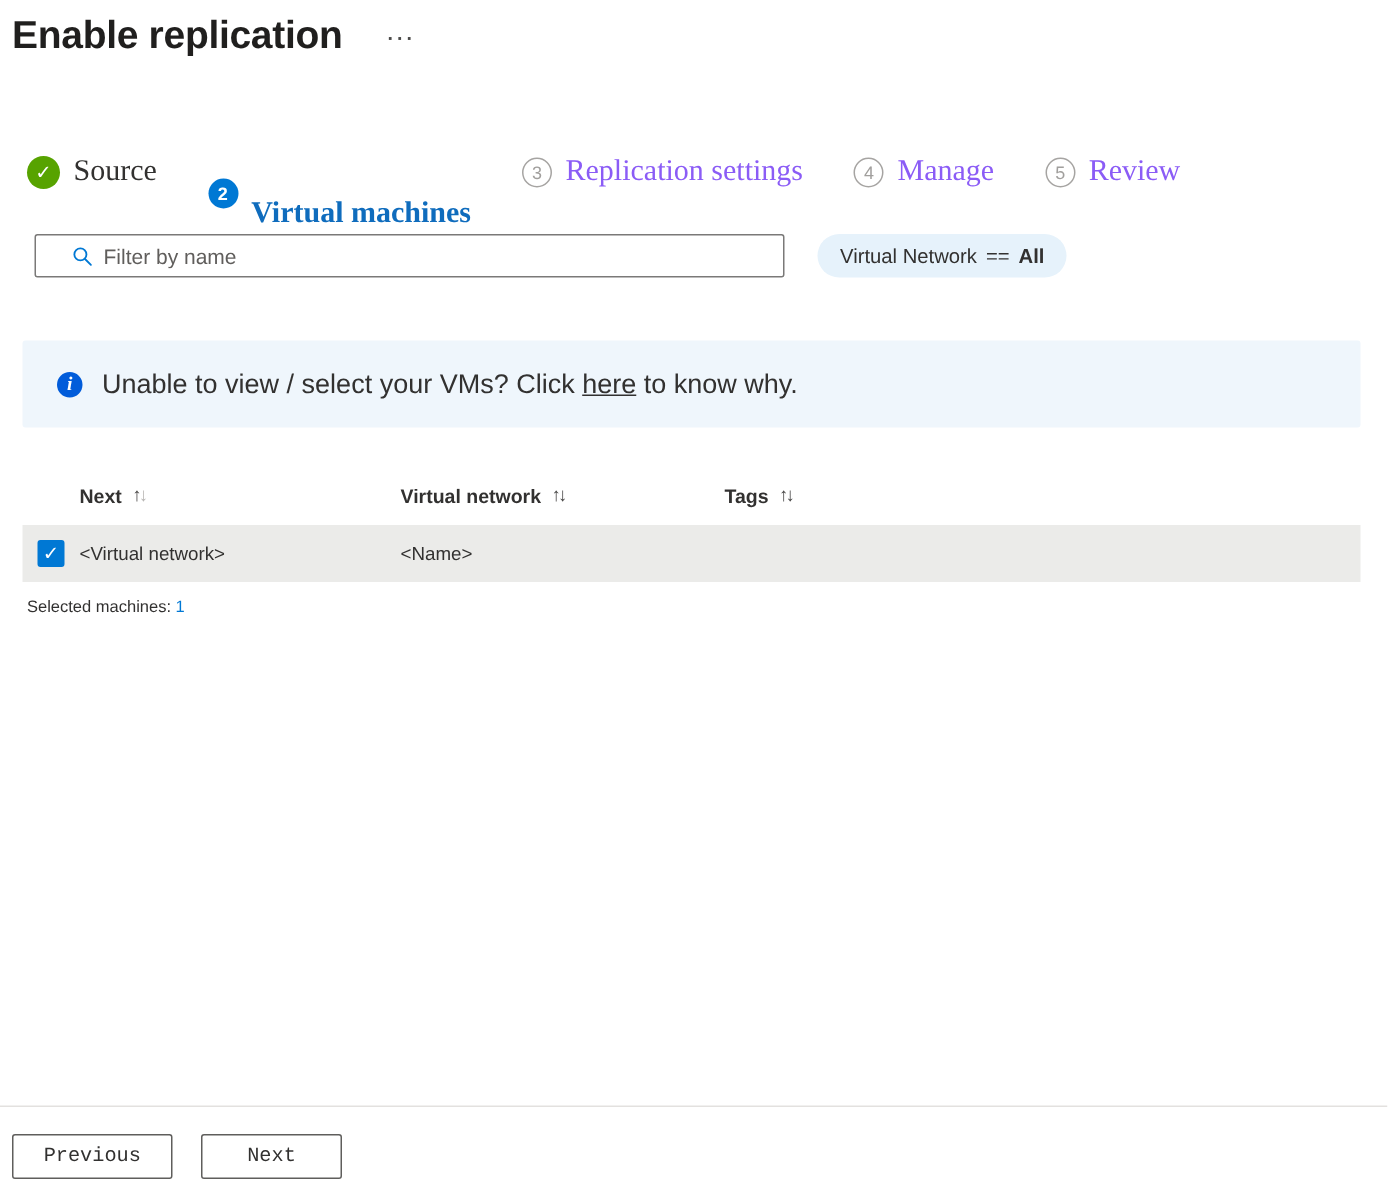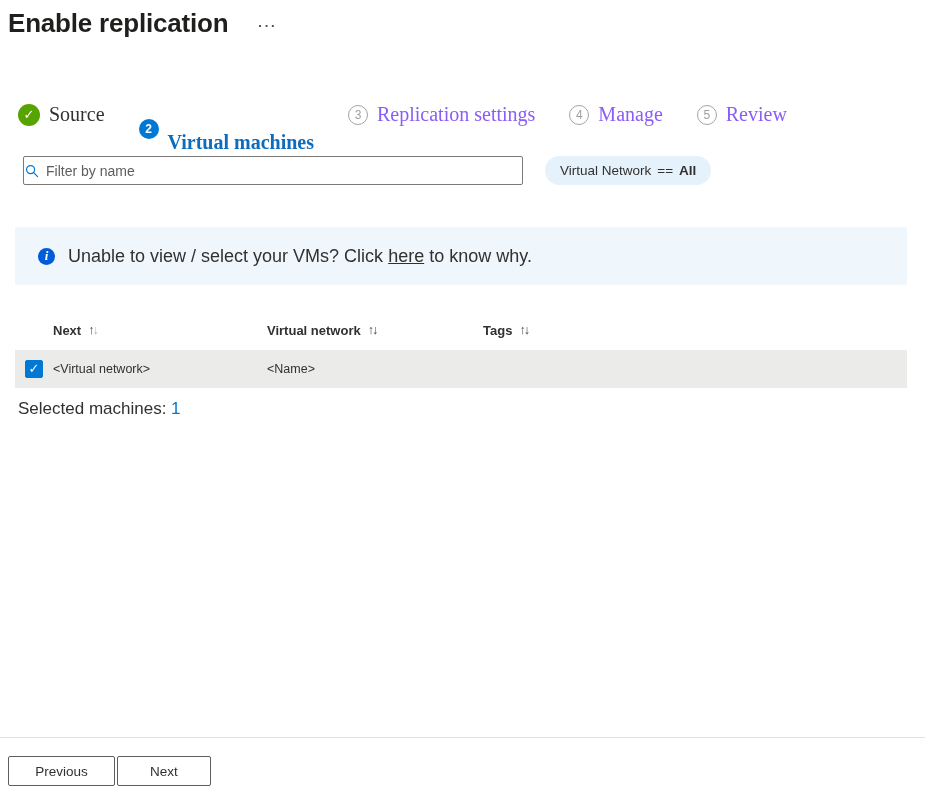--- a/index.html
+++ b/index.html
@@ -23,21 +23,21 @@
   .step.upcoming .step-circle { border:1px solid #a6a4a2; color:#a19f9d; background:#fff; width:20px; height:20px; }
   .step-label { font-size:20px; white-space:nowrap;font-family:Liberation Serif, serif; }
   .step.completed .step-label { color:#323130; }
   .step.active .step-label { color:#0f6cbd; font-weight:700;margin-top:28px; }
   .step.upcoming .step-label { color:#8b5cf6; }
   .step.active::after { content:""; position:absolute; left:0; right:0; bottom:0; height:3px; background:#0078d4; }
 
   
   .filter-row { position:absolute; top:156px; left:23px; display:flex; align-items:center; }
   .search-box { width:500px; height:29px; border:1px solid #7a7978; border-radius:2px;
-    display:flex; align-items:center; padding:0 1px; gap:7px; background:#fff; }
+    display:flex; align-items:center; padding:0 24px; gap:7px; background:#fff; }
   .search-box svg { flex:0 0 auto; }
   .search-input { border:none; outline:none; flex:1; font-size:14px; color:#323130;
     font-family:inherit; background:transparent; }
   .search-input::placeholder { color:#605e5c; }
   .filter-pill { margin-left:22px; height:29px; background:#e6f2fb; border-radius:15px;
     display:flex; align-items:center; padding:0 15px; font-size:13.5px; color:#323130;
     cursor:pointer; white-space:nowrap; }
   .filter-pill .op { margin:0 6px; }
   .filter-pill .val { font-weight:700; }
 
@@ -55,26 +55,26 @@
   .table-header { position:absolute; top:310px; left:15px; right:18px; height:40px; }
   .th { display:flex; align-items:center; gap:7px; font-size:13px; font-weight:700; color:#323130; cursor:pointer; }
   .sort { font-size:12.5px; font-weight:400; color:#494847; letter-spacing:-2px; }
   .sort .dim { color:#b8b6b4; }
   .table-row { position:absolute; top:350px; left:15px; right:18px; height:38px; background:#ebebe9; cursor:pointer; }
   .checkbox { width:18px; height:18px; margin-left:10px; background:#0078d4; border:1px solid #0078d4;
     border-radius:2px; color:#fff; font-size:13px; line-height:16px; text-align:center; cursor:pointer; }
   .cell { font-size:12.5px; color:#323130; }
 
   
-  .summary { position:absolute; top:399px; left:18px; font-size:17px; color:#323130; }
+  .summary { position:absolute; top:399px; left:18px; font-size:11px; color:#323130; }
   .summary .count { color:#0078d4; }
 
   
   .footer-divider { position:absolute; top:737px; left:0; right:0; height:1px; background:#e3e1df; }
-  .footer-buttons { position:absolute; top:756px; left:8px; display:flex; gap:2px; }
+  .footer-buttons { position:absolute; top:756px; left:8px; display:flex; gap:19px;font-family:Liberation Mono, monospace; }
   .btn { height:30px; background:#fff; border:1px solid #5f5e5c; border-radius:2px;
     font-family:inherit; font-size:13.5px; color:#323130; cursor:pointer; }
   .btn-prev { min-width:107px; }
   .btn-next { min-width:94px; }
 </style>
 </head>
 <body>
 
 <div class="title-row">
   <h1 class="page-title">Enable replication</h1>

